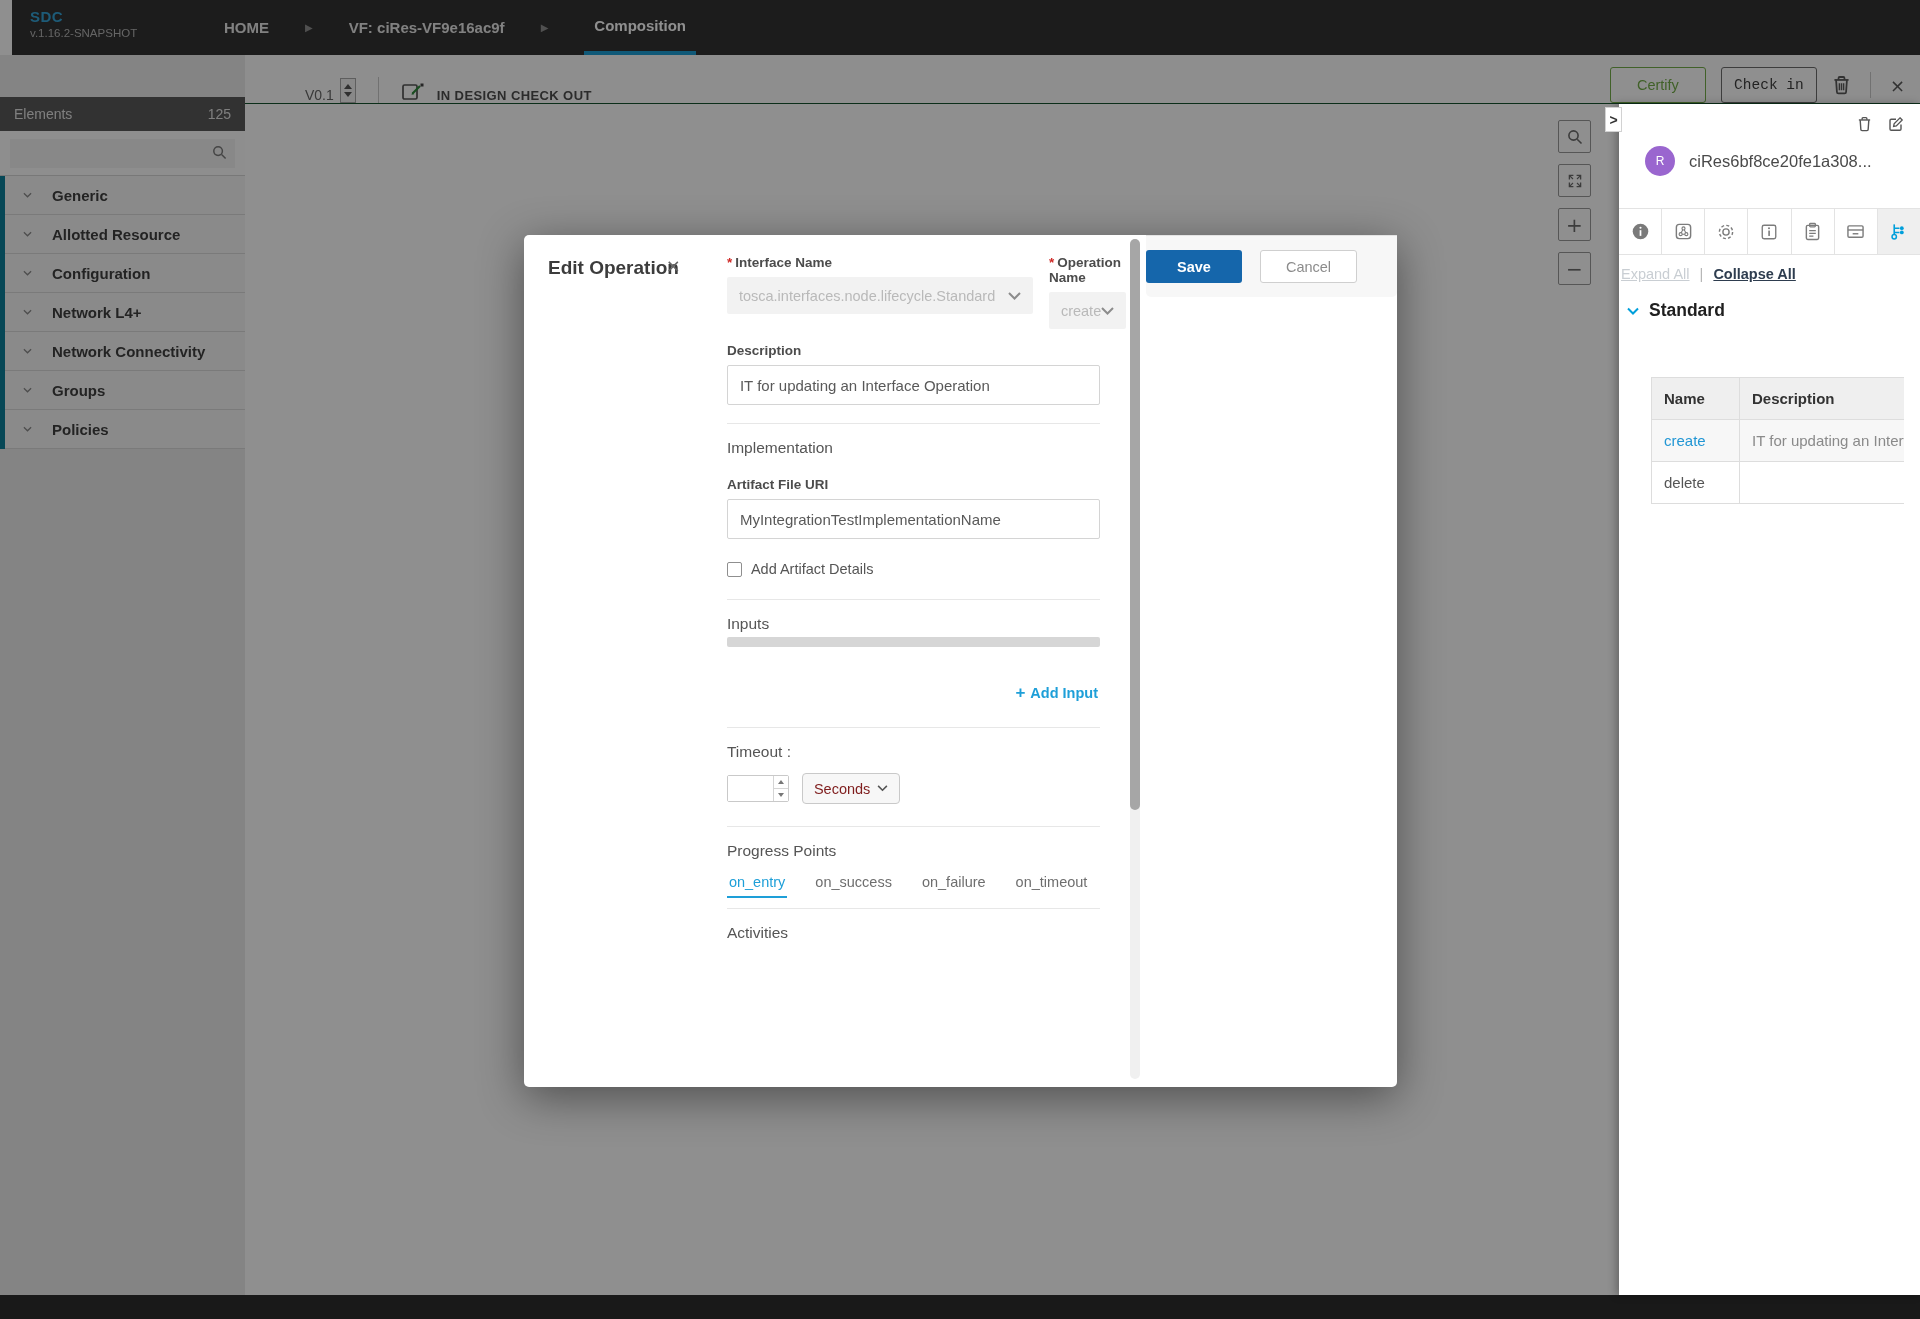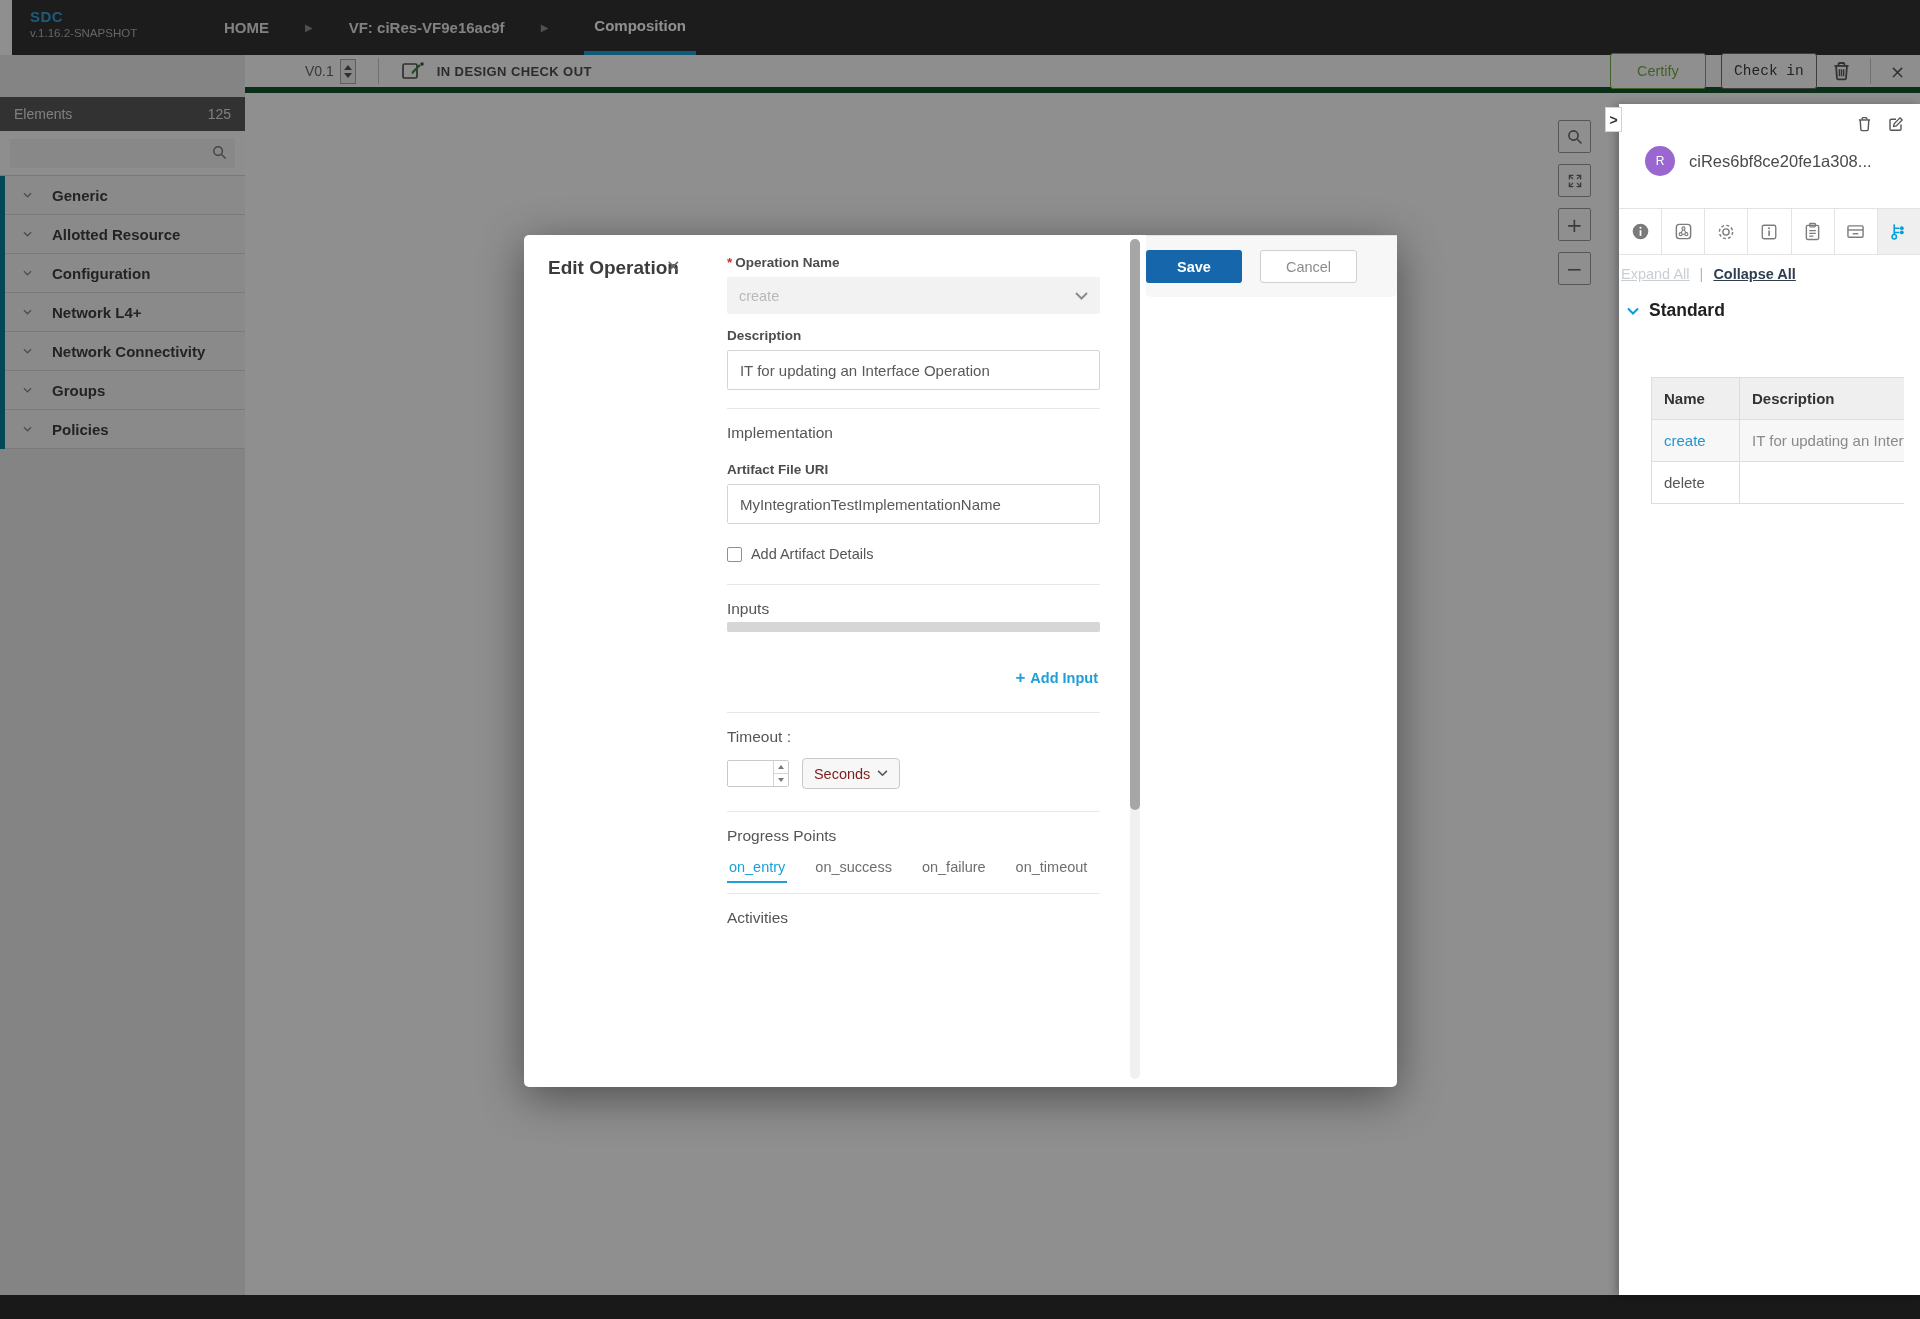--- a/index.html
+++ b/index.html
@@ -24,21 +24,21 @@
   .sb-count { margin-left:auto; color:#e2e2e2; font-size:14px; }
   .sb-search { height:45px; background:#fdfdfd; border-bottom:1px solid #d7d7d7; position:relative; padding:8px 10px; }
   .sb-search input { width:100%; height:29px; border:none; outline:none; background:#f3f3f3; padding:0 30px 0 8px; font-size:13px; color:#444; }
   .sb-search .mag { position:absolute; right:18px; top:14px; color:#7b7b7b; }
   .sb-items { border-left:5px solid #0b7f9a; }
   .sb-item { height:39px; background:#f6f6f6; border-bottom:1px solid #d9d9d9; display:flex; align-items:center; padding-left:18px; cursor:pointer; }
   .sb-item .chev { color:#8a8a8a; margin-right:20px; display:flex; }
   .sb-item .lbl { font-size:15px; font-weight:600; color:#3f3f3f; }
 
   
-  .toolbar { position:absolute; left:245px; top:55px; right:0; height:38px; background:#fdfdfd; border-bottom:6px solid #14532d; display:flex; align-items:center; padding-left:60px; z-index:1; }
+  .toolbar { position:absolute; left:245px; top:55px; right:0; height:49px; background:#fdfdfd; border-bottom:1px solid #14532d; display:flex; align-items:flex-end; padding-left:60px; z-index:1; }
   .tb-ver { font-size:14px; color:#666; }
   .tb-stepper { width:16px; height:25px; border:1px solid #a8a8a8; background:#f2f2f2; margin-left:6px; display:flex; flex-direction:column; align-items:center; justify-content:center; gap:3px; cursor:pointer; }
   .tri-up { width:0; height:0; border-left:4px solid transparent; border-right:4px solid transparent; border-bottom:5px solid #555; }
   .tri-dn { width:0; height:0; border-left:4px solid transparent; border-right:4px solid transparent; border-top:5px solid #555; }
   .tb-sep { width:1px; height:26px; background:#c9c9c9; margin:0 22px; }
   .tb-status { font-size:13px; font-weight:bold; color:#4e4e4e; letter-spacing:.4px; margin-left:12px; }
   .tb-right { margin-left:auto; display:flex; align-items:center; gap:15px; padding-right:15px; }
   .btn-certify { width:96px; height:36px; border:1.5px solid #74ad49; border-radius:3px; background:#fff; color:#74ad49; font-size:14.5px; cursor:pointer; font-family:inherit; }
   .btn-checkin { width:96px; height:36px; border:1.5px solid #6e6e6e; border-radius:3px; background:#fff; color:#3e3e3e; font-size:14.5px; cursor:pointer; font-family:Liberation Mono, monospace; }
   .tb-icon { color:#5a5a5a; display:flex; cursor:pointer; background:none; border:none; }
@@ -393,20 +393,31 @@
     <div class="m-head">
       <div class="m-title">Edit Operation</div>
       <button class="m-close">×</button>
     </div>
     <div class="m-body">
       <div class="m-vscroll">
           <div class="m-vthumb"></div>
         </div>
 
       <div class="frow">
+        <div class="fcol1">
+          <div class="flabel"><span class="req">*</span><span>Interface Name</span></div>
+          <div class="dd">
+            <span class="val">tosca.interfaces.node.lifecycle.Standard</span>
+            <span class="chev">
+                <svg width="13" height="8" viewBox="0 0 13 8">
+                  <path d="M1 1l5.5 5.5L12 1" fill="none" stroke="currentColor" stroke-width="2"></path>
+                </svg>
+              </span>
+          </div>
+        </div>
         <div class="fcol2">
           <div class="flabel"><span class="req">*</span><span>Operation Name</span></div>
           <div class="dd">
             <span class="val">create</span>
             <span class="chev">
                 <svg width="13" height="8" viewBox="0 0 13 8">
                   <path d="M1 1l5.5 5.5L12 1" fill="none" stroke="currentColor" stroke-width="2"></path>
                 </svg>
               </span>
           </div>

